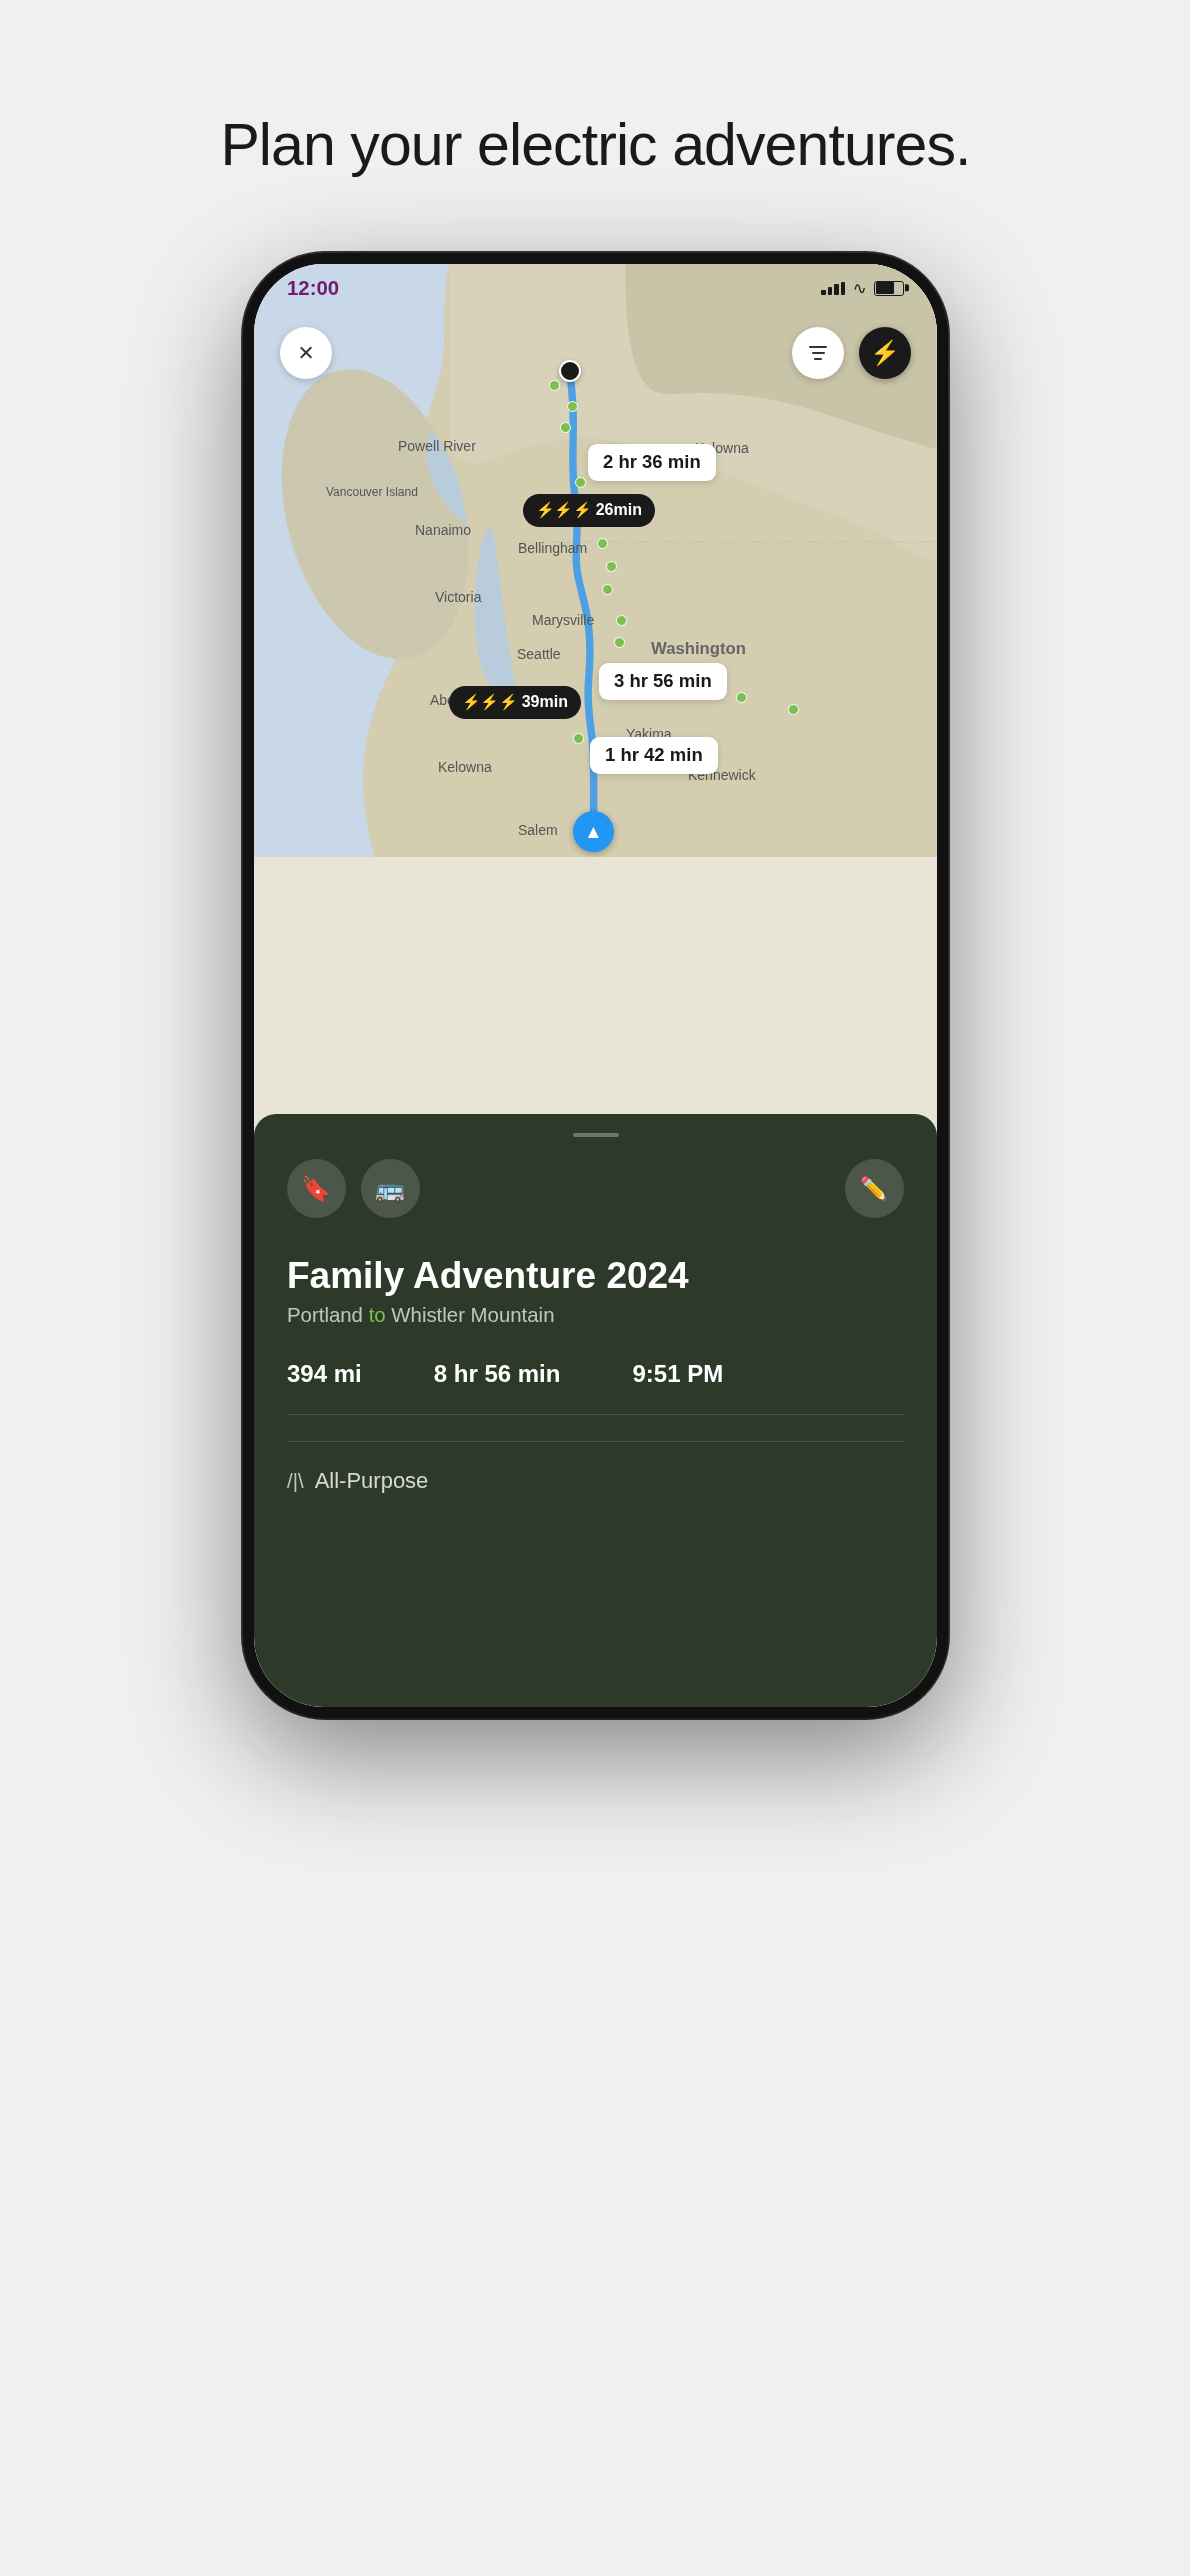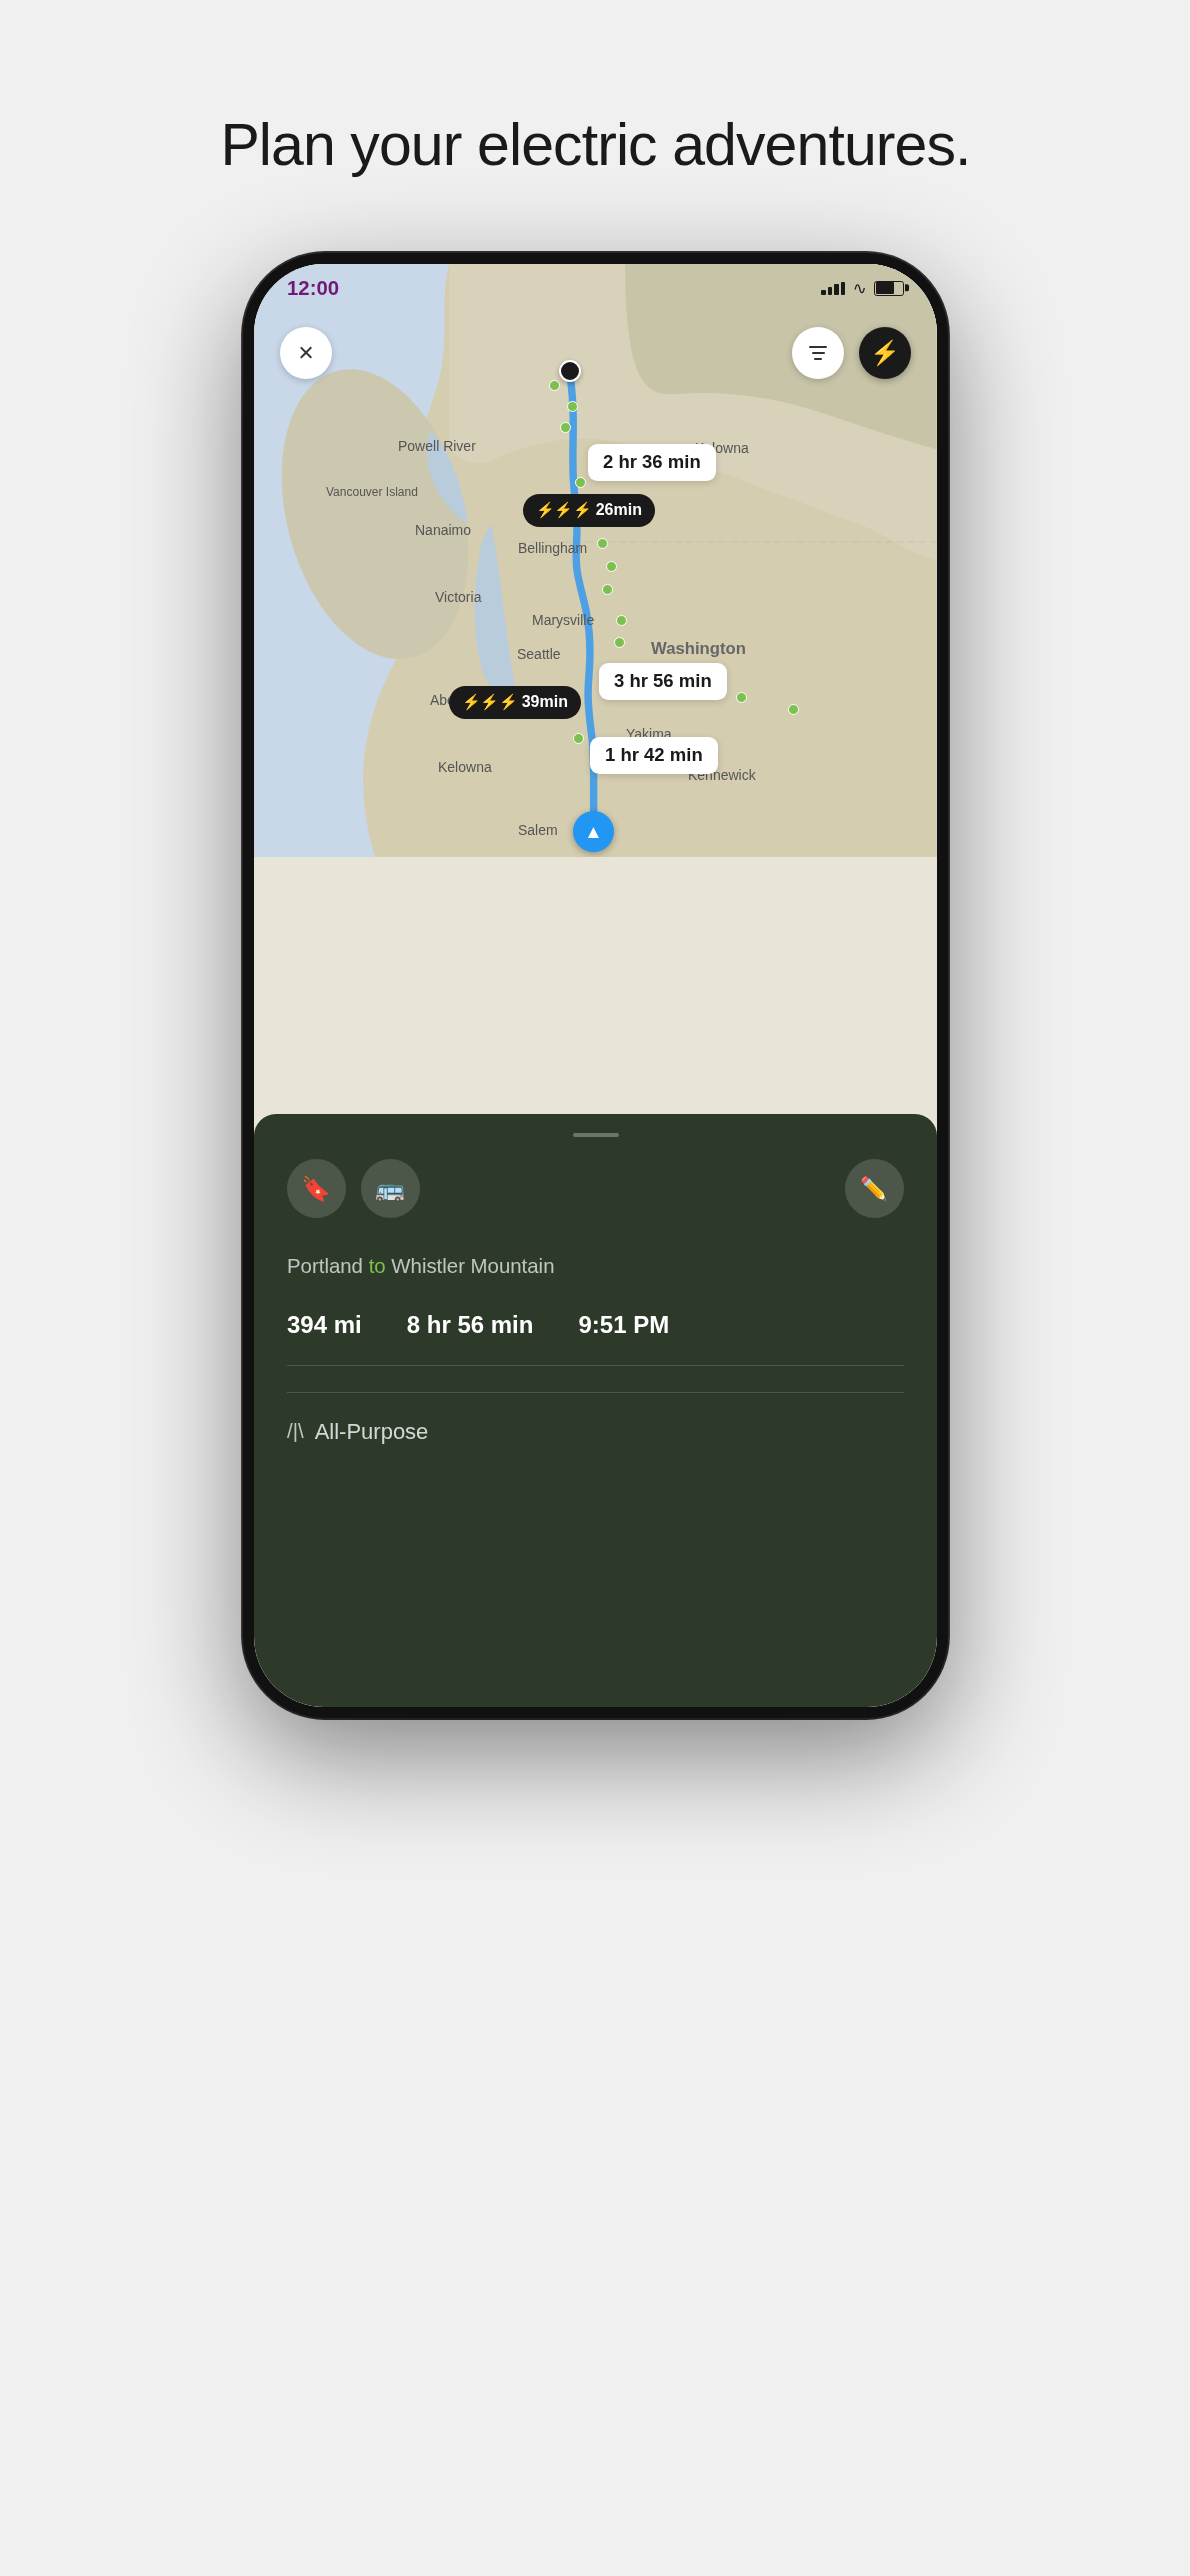--- a/index.html
+++ b/index.html
@@ -349,21 +349,21 @@
     }
 
     .trip-route {
       font-size: 20.4px;
       color: rgba(255,255,255,0.7);
       margin-bottom: 33px;
     }
 
     .trip-stats {
       display: flex;
-      gap: 45px;
+      gap: 72px;
       margin-bottom: 26px;
     }
 
     .stat-value {
       font-size: 24px;
       font-weight: 600;
       color: white;
     }
 
     .divider {
@@ -606,20 +606,21 @@
             </div>
             <div class="panel-icon-btn">
               <span>🚌</span>
             </div>
           </div>
           <div class="panel-edit-btn">
             <span>✏️</span>
           </div>
         </div>
 
+        <div class="trip-name">Family Adventure 2024</div>
         <div class="trip-route">
           <span>Portland</span>
           <span style="color:#7dc050;"> to </span>
           <span>Whistler Mountain</span>
         </div>
 
         <div class="trip-stats">
           <span class="stat-value">394 mi</span>
           <span class="stat-value">8 hr 56 min</span>
           <span class="stat-value">9:51 PM</span>

